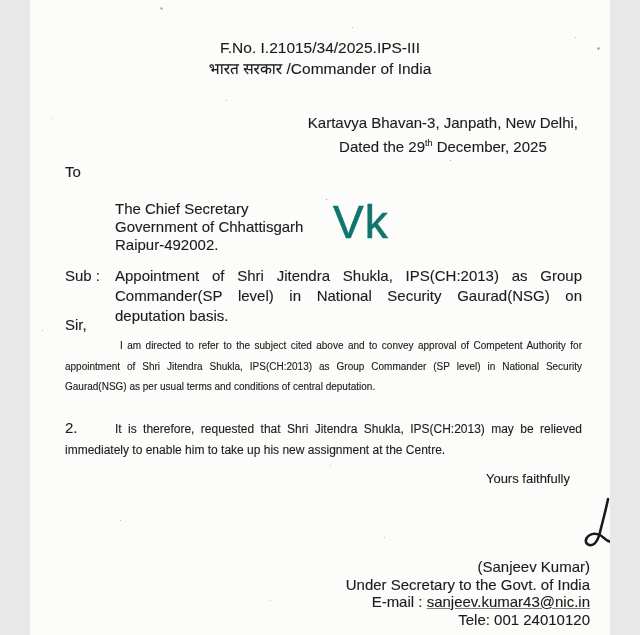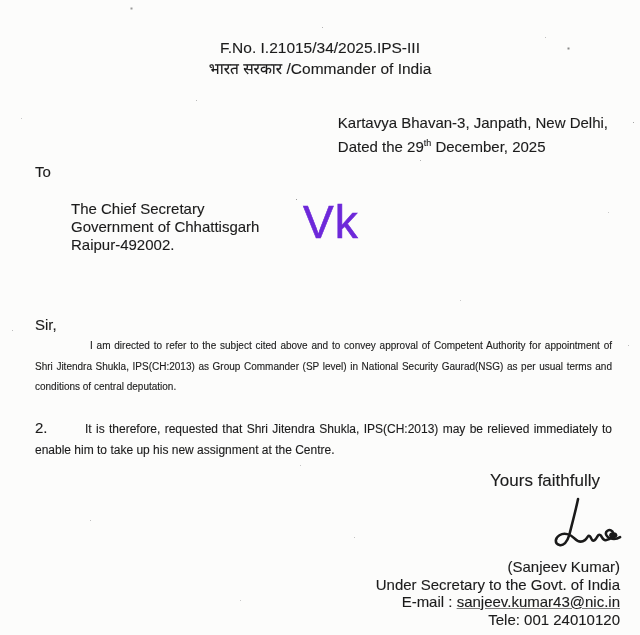--- a/index.html
+++ b/index.html
@@ -1,37 +1,37 @@
 <!DOCTYPE html>
 <html><head>
 <meta charset="utf-8">
 <style>
   html,body { margin:0; padding:0; background:#e8e8e8; }
   .letter {
     position:relative;
-    width:640px; height:635px;
+    width:580px; height:635px;
     margin:0 auto;
     background:#fcfcfb;
     font-family:"Liberation Sans","DejaVu Sans",sans-serif;
     color:#1c1c1c;
     overflow:hidden;
     -webkit-text-stroke:0.2px rgba(20,20,20,.55);
   }
   .header {
     position:absolute; top:38px; left:0; right:0;
     text-align:center; font-size:15.5px; line-height:20.5px;
   }
   .dateblock {
     position:absolute; top:113px; right:32px;
-    text-align:left; font-size:15px; line-height:20px;
+    text-align:center; font-size:15px; line-height:20px;
   }
   .sup { font-size:9px; vertical-align:6px; }
   .to { position:absolute; top:163px; left:35px; font-size:15px; }
   .addressee {
-    position:absolute; top:200px; left:71px;
+    position:absolute; top:200px; left:85px;
     font-size:15px; line-height:18px;
   }
   .stamp {
     position:absolute; top:192px; left:303px;
     font-size:46px; line-height:60px; letter-spacing:1px;
     font-weight:400;
     -webkit-text-stroke:0.6px currentColor;
   }
   .subject {
     position:absolute; top:266px; left:35px; right:28px;
@@ -46,21 +46,21 @@
     text-indent:55px; margin:0;
   }
   .para2wrap { position:absolute; top:419px; left:35px; right:28px; }
   .para2wrap .num { position:absolute; left:0; top:0; font-size:15px; }
   .para2 {
     font-size:12px; line-height:20.5px; text-align:justify;
     text-indent:50px; margin:0;
   }
   .yours {
     position:absolute; top:471px; left:0; right:40px;
-    text-align:right; font-size:17px;margin-left:36px;
+    text-align:right; font-size:13px;margin-left:36px;
   }
   .sig-svg { position:absolute; top:496px; left:536px; width:88px; height:54px; }
   .sigblock {
     position:absolute; top:538px; right:20px;
     text-align:right; font-size:15px; line-height:17.5px;margin-top:20px;
   }
   .underline { text-decoration:underline; }
   .copyto { position:absolute; top:606px; left:35px; font-size:15.5px;margin-top:40px; }
   .speckles {
     position:absolute; top:0; left:0; width:1px; height:1px;
@@ -95,22 +95,26 @@
   </div>
 
   <div class="to">To</div>
 
   <div class="addressee">
     <div>The Chief Secretary</div>
     <div>Government of Chhattisgarh</div>
     <div>Raipur-492002.</div>
   </div>
 
-  <div class="stamp" style="color: #6d28d9;">Vk</div>
+  <div class="stamp" style="color: #0f766e;">Vk</div>
 
+  <div class="subject">
+    <span class="label">Sub :</span>
+    <span>Appointment of Shri Jitendra Shukla, IPS(CH:2013) as Group Commander(SP level) in National Security Gaurad(NSG) on deputation basis.</span>
+  </div>
 
   <div class="sir">Sir,</div>
 
   <p class="para1">I am directed to refer to the subject cited above and to convey approval of Competent Authority for appointment of Shri Jitendra Shukla, IPS(CH:2013) as Group Commander (SP level) in National Security Gaurad(NSG) as per usual terms and conditions of central deputation.</p>
 
   <div class="para2wrap">
     <span class="num">2.</span>
     <p class="para2">It is therefore, requested that Shri Jitendra Shukla, IPS(CH:2013) may be relieved immediately to enable him to take up his new assignment at the Centre.</p>
   </div>
 

